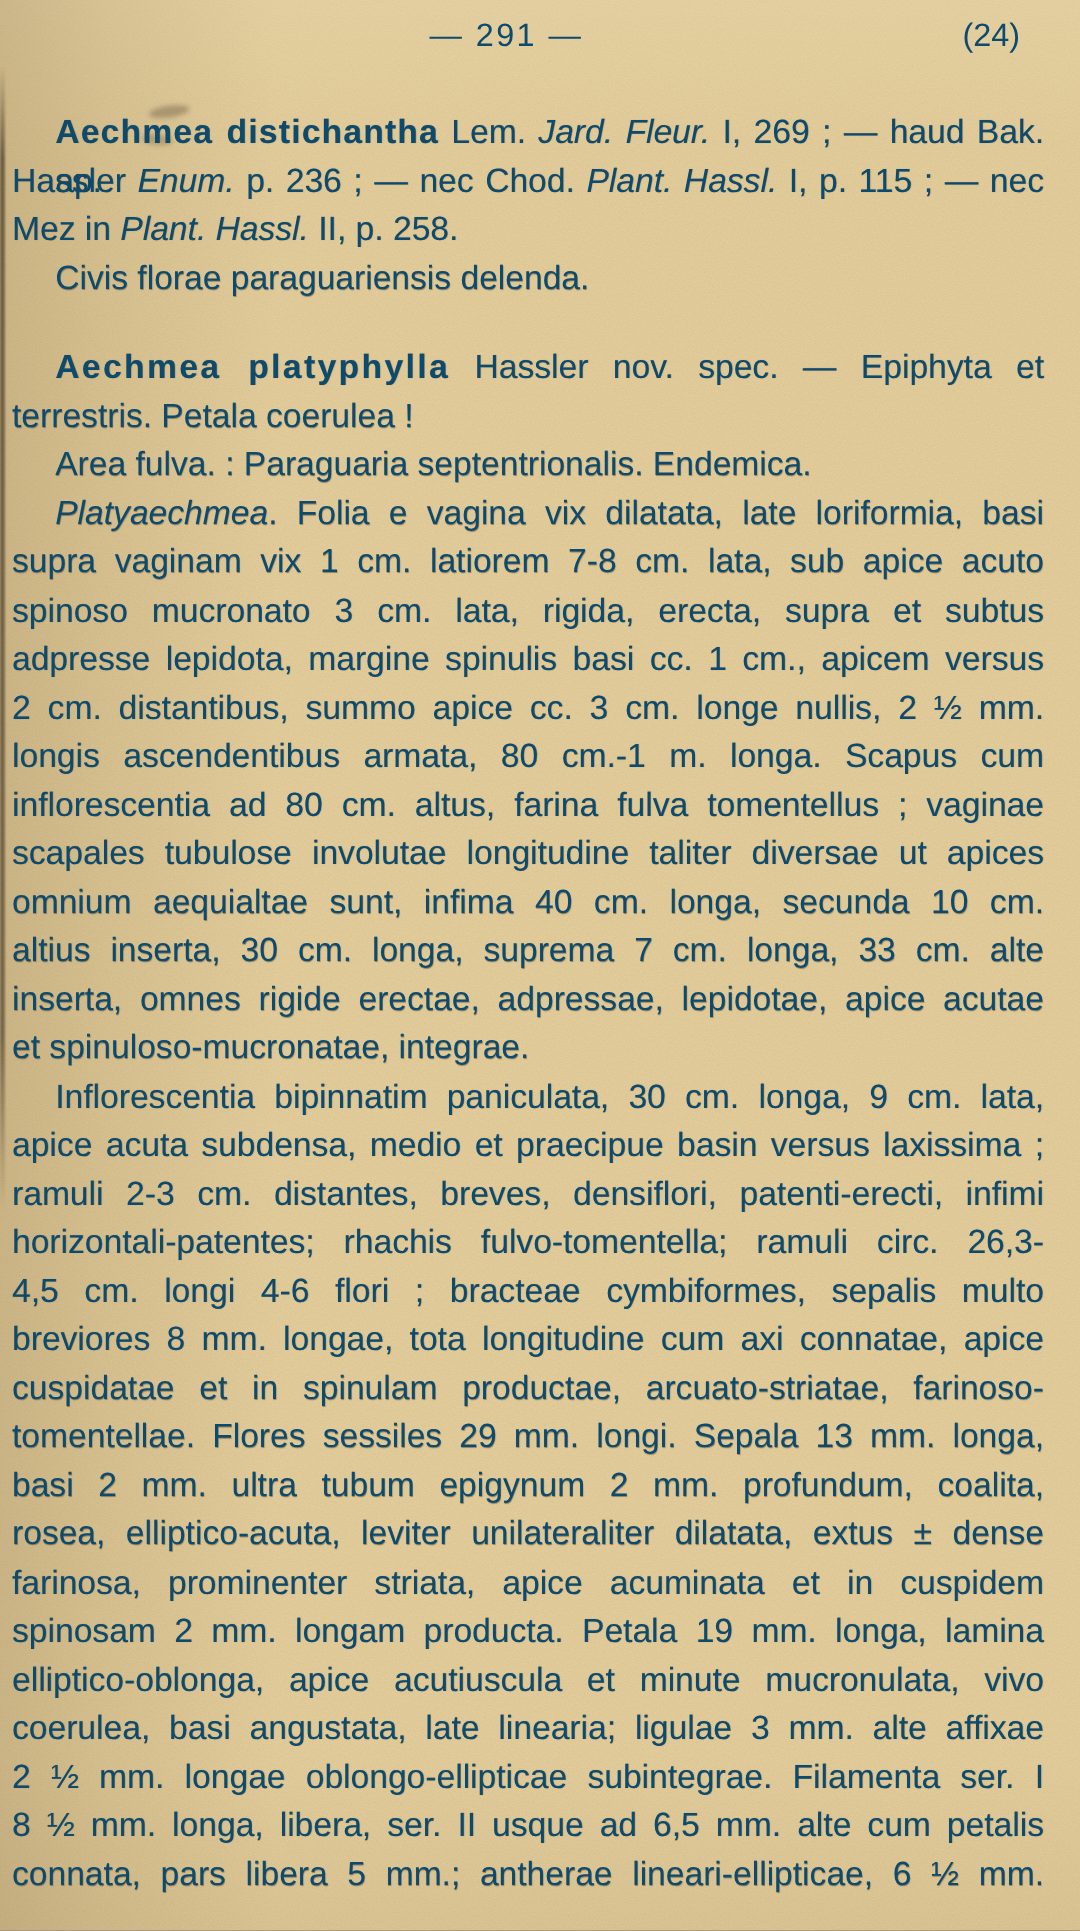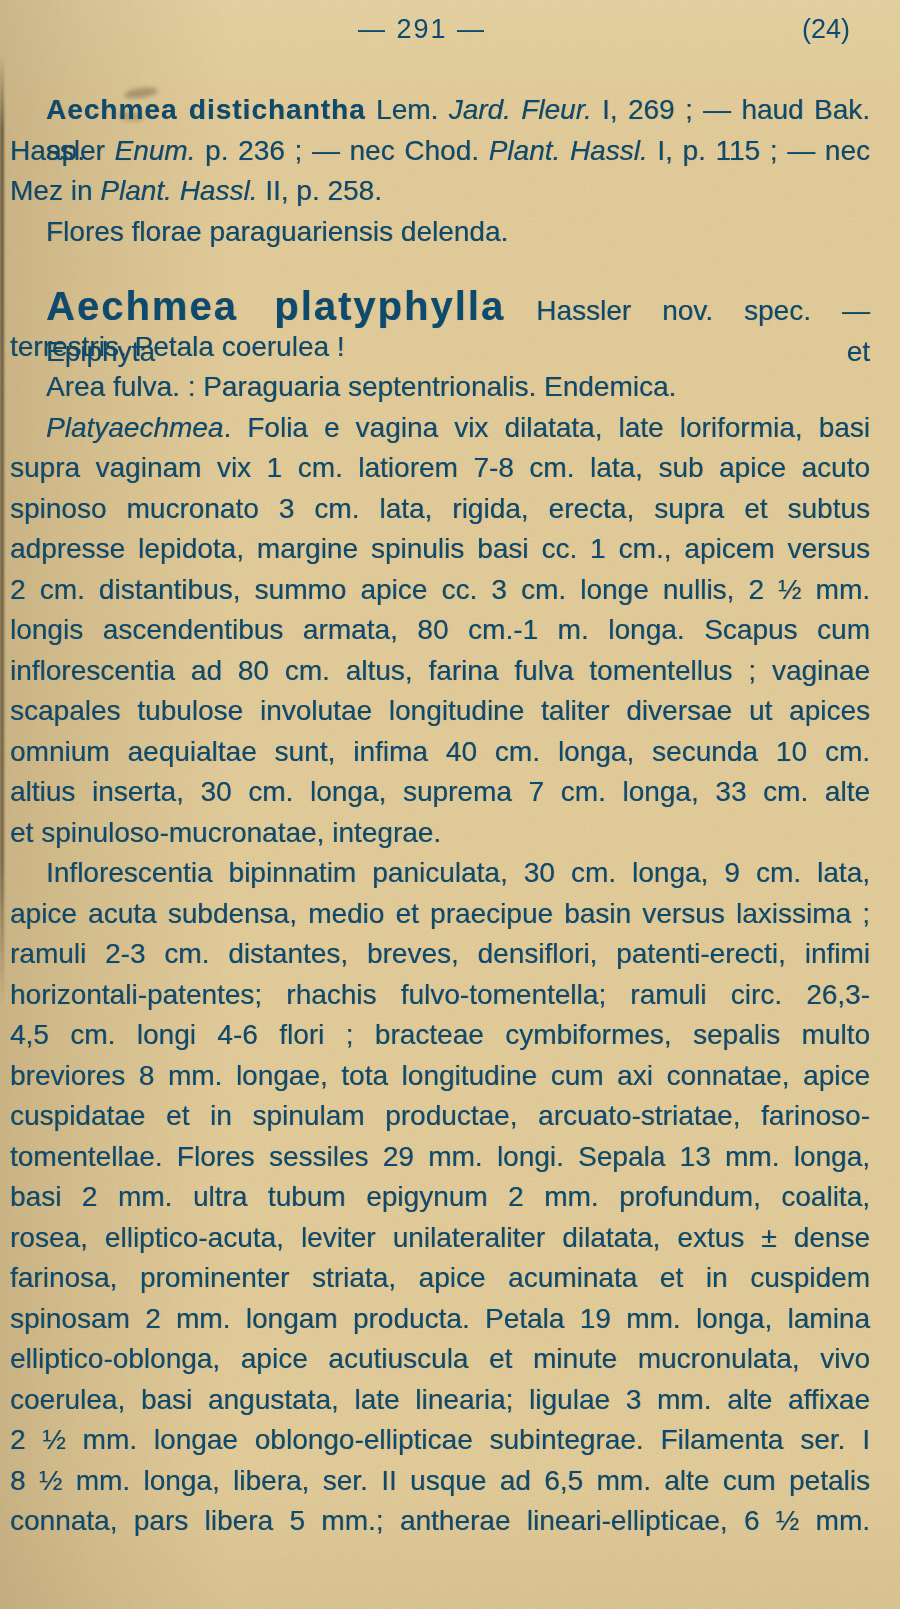--- a/index.html
+++ b/index.html
@@ -46,21 +46,21 @@
     margin-top:40px;
     font-size:28px; line-height:40.5px;
     text-shadow:0.4px 0.4px 0.7px rgba(58,44,26,0.45);
   }
   .para { margin:0; }
   .line { height:40.5px; overflow:visible; }
   .line.j { text-align:justify; text-align-last:justify; }
   .line.indent { padding-left:36px; }
   .italic { font-style:italic; }
   .bold-species { font-weight:bold; letter-spacing:1px; }
-  .bold-species-lg { font-weight:bold; font-size:40px; letter-spacing:2px; }
+  .bold-species-lg { font-weight:bold; font-size:28px; letter-spacing:2px; }
 </style>
 </head>
 <body>
 
 <div class="page">
 
   <svg class="grain" xmlns="http://www.w3.org/2000/svg">
     <filter id="grain">
       <feTurbulence type="fractalNoise" baseFrequency="0.8" numOctaves="2" seed="7" stitchTiles="stitch"></feTurbulence>
       <feColorMatrix type="matrix" values="0 0 0 0 0.58  0 0 0 0 0.50  0 0 0 0 0.36  0.55 0 0 0 0"></feColorMatrix>
@@ -78,40 +78,41 @@
       <span class="page-number">— 291 —</span>
       <span class="issue-number">(24)</span>
     </div>
     <div class="body-text">
         <div class="para">
           <div class="line j indent"><span class="bold-species">Aechmea distichantha</span><span> Lem. </span><span class="italic">Jard. Fleur.</span><span> I, 269 ; — haud Bak. ap.</span></div>
           <div class="line j"><span>Hassler </span><span class="italic">Enum.</span><span> p. 236 ; — nec Chod. </span><span class="italic">Plant. Hassl.</span><span> I, p. 115 ; — nec</span></div>
           <div class="line"><span>Mez in </span><span class="italic">Plant. Hassl.</span><span> II, p. 258.</span></div>
         </div>
         <div class="para">
-          <div class="line indent"><span>Flores florae paraguariensis delenda.</span></div>
+          <div class="line indent"><span>Civis florae paraguariensis delenda.</span></div>
         </div>
         <div class="para" style="margin-top: 34px;">
           <div class="line j indent"><span class="bold-species-lg">Aechmea platyphylla</span><span> Hassler nov. spec. — Epiphyta et</span></div>
           <div class="line"><span>terrestris. Petala coerulea !</span></div>
         </div>
         <div class="para">
           <div class="line indent"><span>Area fulva. : Paraguaria septentrionalis. Endemica.</span></div>
         </div>
         <div class="para">
           <div class="line j indent"><span class="italic">Platyaechmea</span><span>. Folia e vagina vix dilatata, late loriformia, basi</span></div>
           <div class="line j"><span>supra vaginam vix 1 cm. latiorem 7-8 cm. lata, sub apice acuto</span></div>
           <div class="line j"><span>spinoso mucronato 3 cm. lata, rigida, erecta, supra et subtus</span></div>
           <div class="line j"><span>adpresse lepidota, margine spinulis basi cc. 1 cm., apicem versus</span></div>
           <div class="line j"><span>2 cm. distantibus, summo apice cc. 3 cm. longe nullis, 2 ½ mm.</span></div>
           <div class="line j"><span>longis ascendentibus armata, 80 cm.-1 m. longa. Scapus cum</span></div>
           <div class="line j"><span>inflorescentia ad 80 cm. altus, farina fulva tomentellus ; vaginae</span></div>
           <div class="line j"><span>scapales tubulose involutae longitudine taliter diversae ut apices</span></div>
           <div class="line j"><span>omnium aequialtae sunt, infima 40 cm. longa, secunda 10 cm.</span></div>
           <div class="line j"><span>altius inserta, 30 cm. longa, suprema 7 cm. longa, 33 cm. alte</span></div>
+          <div class="line j"><span>inserta, omnes rigide erectae, adpressae, lepidotae, apice acutae</span></div>
           <div class="line"><span>et spinuloso-mucronatae, integrae.</span></div>
         </div>
         <div class="para">
           <div class="line j indent"><span>Inflorescentia bipinnatim paniculata, 30 cm. longa, 9 cm. lata,</span></div>
           <div class="line j"><span>apice acuta subdensa, medio et praecipue basin versus laxissima ;</span></div>
           <div class="line j"><span>ramuli 2-3 cm. distantes, breves, densiflori, patenti-erecti, infimi</span></div>
           <div class="line j"><span>horizontali-patentes; rhachis fulvo-tomentella; ramuli circ. 26,3-</span></div>
           <div class="line j"><span>4,5 cm. longi 4-6 flori ; bracteae cymbiformes, sepalis multo</span></div>
           <div class="line j"><span>breviores 8 mm. longae, tota longitudine cum axi connatae, apice</span></div>
           <div class="line j"><span>cuspidatae et in spinulam productae, arcuato-striatae, farinoso-</span></div>

